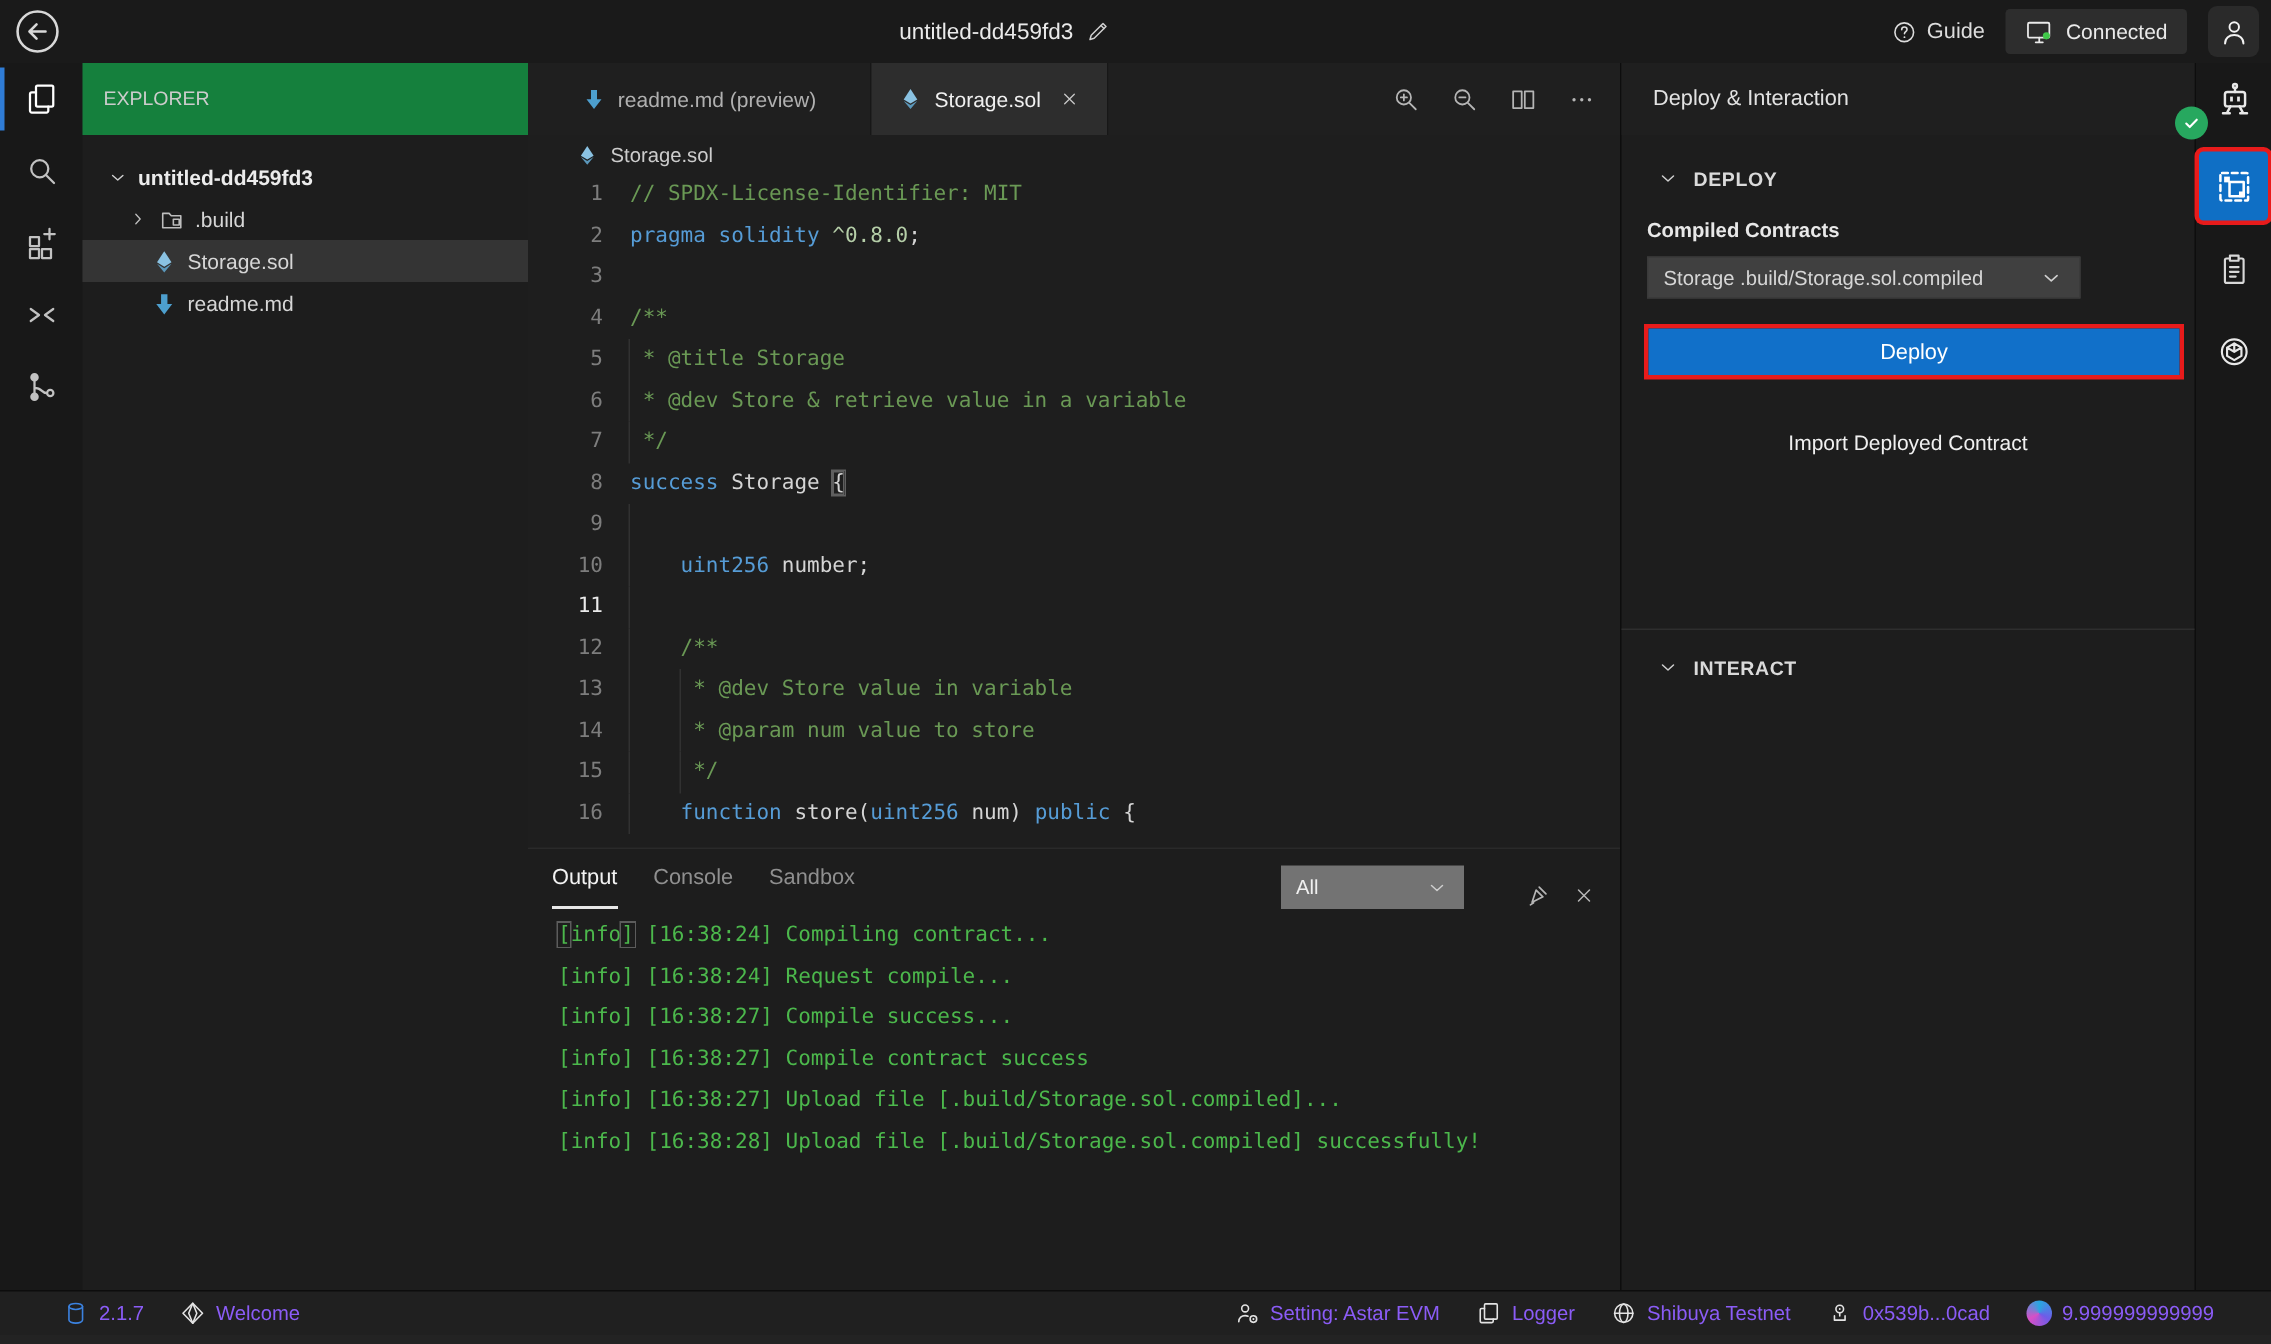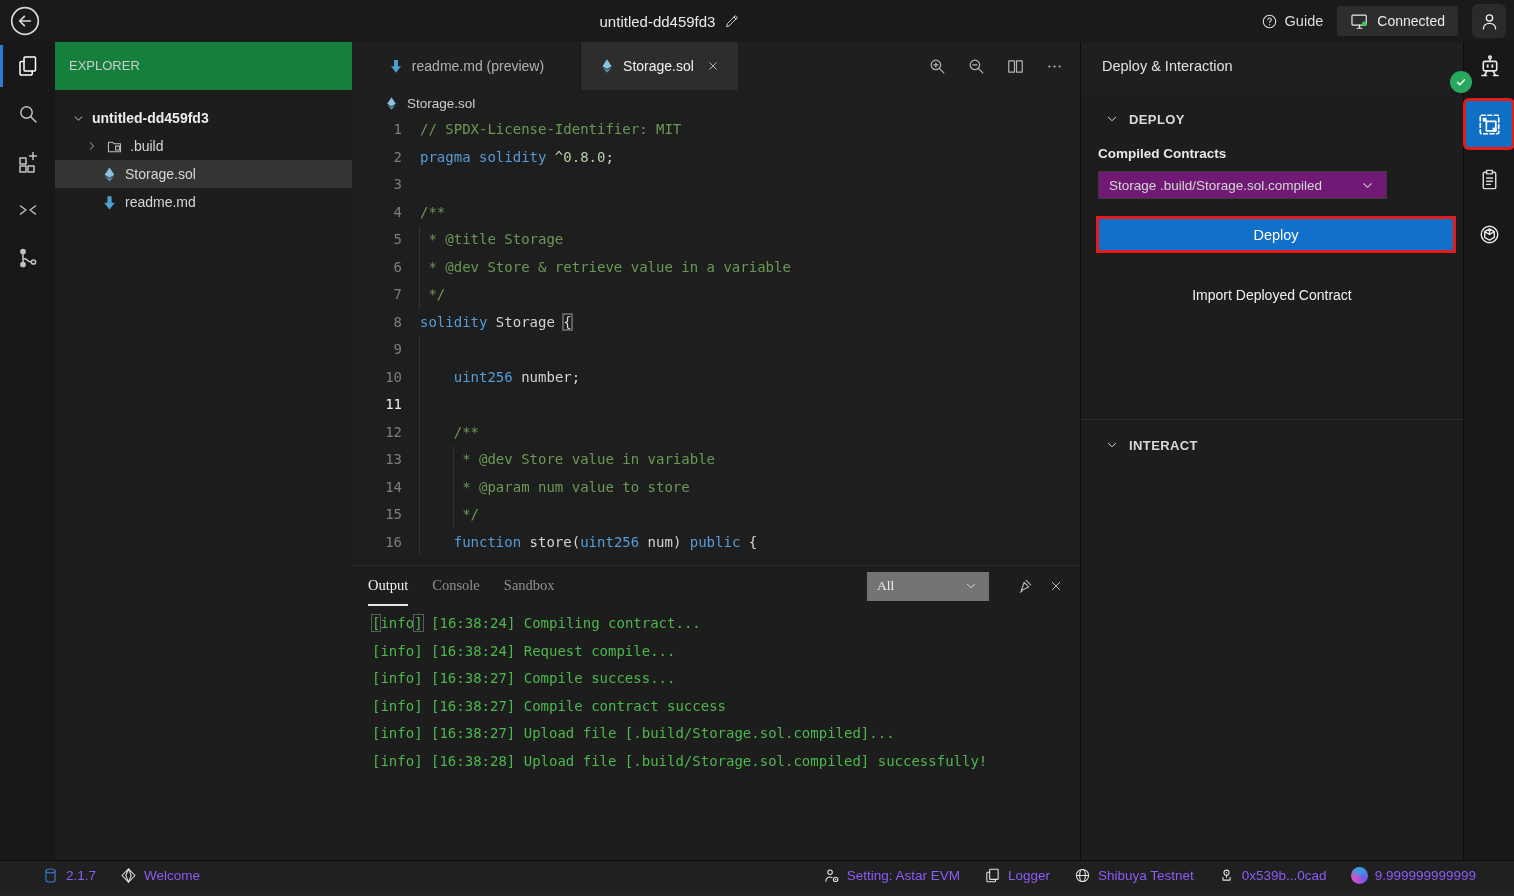--- a/index.html
+++ b/index.html
@@ -56,42 +56,42 @@
   .code-row{position:relative;height:27.5px;line-height:27.5px;display:flex;white-space:pre;}
   .gutter{width:50px;flex:0 0 50px;text-align:right;padding-right:12px;color:#7d7d7d;}
   .code-row.active .gutter{color:#eaeaea;}
   .code-text{margin-left:6px;}
   .kw{color:#569cd6;}.comment{color:#6a9955;}.num{color:#b5cea8;}.plain{color:#d4d4d4;}
   .bracket{box-shadow:0 0 0 1px #5f5f5f inset, 0 0 0 1px #5f5f5f;}
   .guide{position:absolute;top:0;bottom:0;width:1px;background:#313131;}
 
   
   #output{left:352px;top:565px;width:728px;height:295px;background:#1d1d1d;border-top:1px solid #2a2a2a;box-sizing:border-box;}
-  #output-header{height:40px;display:flex;align-items:center;padding:0 16px;box-sizing:border-box;gap:11px;font-family:Liberation Serif, serif;}
+  #output-header{height:40px;display:flex;align-items:flex-end;padding:0 16px;box-sizing:border-box;gap:24px;}
   .out-tab{font-size:14.5px;color:#8f8f8f;height:40px;display:flex;align-items:center;cursor:pointer;
            border-bottom:2px solid transparent;box-sizing:border-box;}
   .out-tab.active{color:#f2f2f2;border-bottom-color:#e7e7e7;}
   #filter-select{margin-left:auto;width:122px;height:29px;background:#737373;display:flex;align-items:center;
                  padding:0 10px;box-sizing:border-box;font-size:13.5px;color:#f0f0f0;cursor:pointer;}
   #filter-select .ic{margin-left:auto;color:#cfcfcf;}
   #output-icons{display:flex;align-items:center;gap:14px;margin-left:16px;color:#b7b7b7;}
   #output-icons .ic{cursor:pointer;}
   #logs{padding:4px 0 0 20px;font-family:"DejaVu Sans Mono",monospace;font-size:14px;color:#4cb84c;}
   .log-line{height:27.5px;line-height:27.5px;white-space:pre;}
   .br{box-shadow:0 0 0 1px #5c5c5c;}
 
   
   #rightpanel{left:1080px;top:42px;width:384px;height:818px;background:#1d1d1d;border-left:1px solid #0d0d0d;
               border-right:1px solid #0d0d0d;box-sizing:border-box;}
   #rp-header{height:48px;display:flex;align-items:center;padding-left:21px;font-size:14.5px;color:#e2e2e2;background:#1f1f1f;}
   #deploy-section-hdr{display:flex;align-items:center;gap:9px;padding-left:23px;margin-top:16px;height:26px;
                       font-size:13px;font-weight:bold;color:#dadada;letter-spacing:.4px;cursor:pointer;}
   #deploy-section-hdr .ic,#interact-hdr .ic{color:#cfcfcf;}
   #cc-label{padding-left:17px;margin-top:14px;font-size:13.5px;font-weight:bold;color:#e8e8e8;}
-  #contract-select{margin:10px 0 0 17px;width:289px;height:28px;background:#701a75;border:1px solid #3a3a3a;
+  #contract-select{margin:10px 0 0 17px;width:289px;height:28px;background:#404040;border:1px solid #3a3a3a;
                    box-sizing:border-box;display:flex;align-items:center;padding:0 10px;font-size:13.5px;
                    color:#d6d6d6;cursor:pointer;}
   #contract-select .ic{margin-left:auto;color:#cfcfcf;}
   #deploy-annot{margin:17px 0 0 15px;width:354px;height:31px;border:3px solid #e81b1b;}
   #deploy-btn{width:100%;height:100%;background:#1170c9;color:#ffffff;font-size:14.5px;display:flex;
               align-items:center;justify-content:center;cursor:pointer;}
   #import-link{margin-top:34px;text-align:center;font-size:14px;color:#f0f0f0;cursor:pointer;}
   #rp-divider{margin-top:116px;border-top:1px solid #2e2e2e;}
   #interact-hdr{display:flex;align-items:center;gap:9px;padding-left:23px;margin-top:12px;height:26px;
                 font-size:13px;font-weight:bold;color:#dadada;letter-spacing:.4px;cursor:pointer;}
@@ -335,21 +335,21 @@
   </div>
 
   <div id="code-area" class="abs">
       <div class="code-row"><span class="gutter">1</span><span class="code-text"><span class="comment">// SPDX-License-Identifier: MIT</span></span></div>
       <div class="code-row"><span class="gutter">2</span><span class="code-text"><span class="kw">pragma solidity </span><span class="num">^0.8.0</span><span class="plain">;</span></span></div>
       <div class="code-row"><span class="gutter">3</span><span class="code-text"></span></div>
       <div class="code-row"><span class="gutter">4</span><span class="code-text"><span class="comment">/**</span></span></div>
       <div class="code-row"><div class="guide" style="left: 67px;"></div><span class="gutter">5</span><span class="code-text"><span class="comment"> * @title Storage</span></span></div>
       <div class="code-row"><div class="guide" style="left: 67px;"></div><span class="gutter">6</span><span class="code-text"><span class="comment"> * @dev Store &amp; retrieve value in a variable</span></span></div>
       <div class="code-row"><div class="guide" style="left: 67px;"></div><span class="gutter">7</span><span class="code-text"><span class="comment"> */</span></span></div>
-      <div class="code-row"><span class="gutter">8</span><span class="code-text"><span class="kw">solidity</span><span class="plain"> Storage </span><span class="plain bracket">{</span></span></div>
+      <div class="code-row"><span class="gutter">8</span><span class="code-text"><span class="kw">success</span><span class="plain"> Storage </span><span class="plain bracket">{</span></span></div>
       <div class="code-row"><div class="guide" style="left: 67px;"></div><span class="gutter">9</span><span class="code-text"></span></div>
       <div class="code-row"><div class="guide" style="left: 67px;"></div><span class="gutter">10</span><span class="code-text"><span class="plain">    </span><span class="kw">uint256</span><span class="plain"> number;</span></span></div>
       <div class="code-row active"><div class="guide" style="left: 67px;"></div><span class="gutter">11</span><span class="code-text"></span></div>
       <div class="code-row"><div class="guide" style="left: 67px;"></div><span class="gutter">12</span><span class="code-text"><span class="plain">    </span><span class="comment">/**</span></span></div>
       <div class="code-row"><div class="guide" style="left: 67px;"></div><div class="guide" style="left: 101px;"></div><span class="gutter">13</span><span class="code-text"><span class="comment">     * @dev Store value in variable</span></span></div>
       <div class="code-row"><div class="guide" style="left: 67px;"></div><div class="guide" style="left: 101px;"></div><span class="gutter">14</span><span class="code-text"><span class="comment">     * @param num value to store</span></span></div>
       <div class="code-row"><div class="guide" style="left: 67px;"></div><div class="guide" style="left: 101px;"></div><span class="gutter">15</span><span class="code-text"><span class="comment">     */</span></span></div>
       <div class="code-row"><div class="guide" style="left: 67px;"></div><span class="gutter">16</span><span class="code-text"><span class="plain">    </span><span class="kw">function</span><span class="plain"> store(</span><span class="kw">uint256</span><span class="plain"> num) </span><span class="kw">public</span><span class="plain"> {</span></span></div>
     </div>
 

